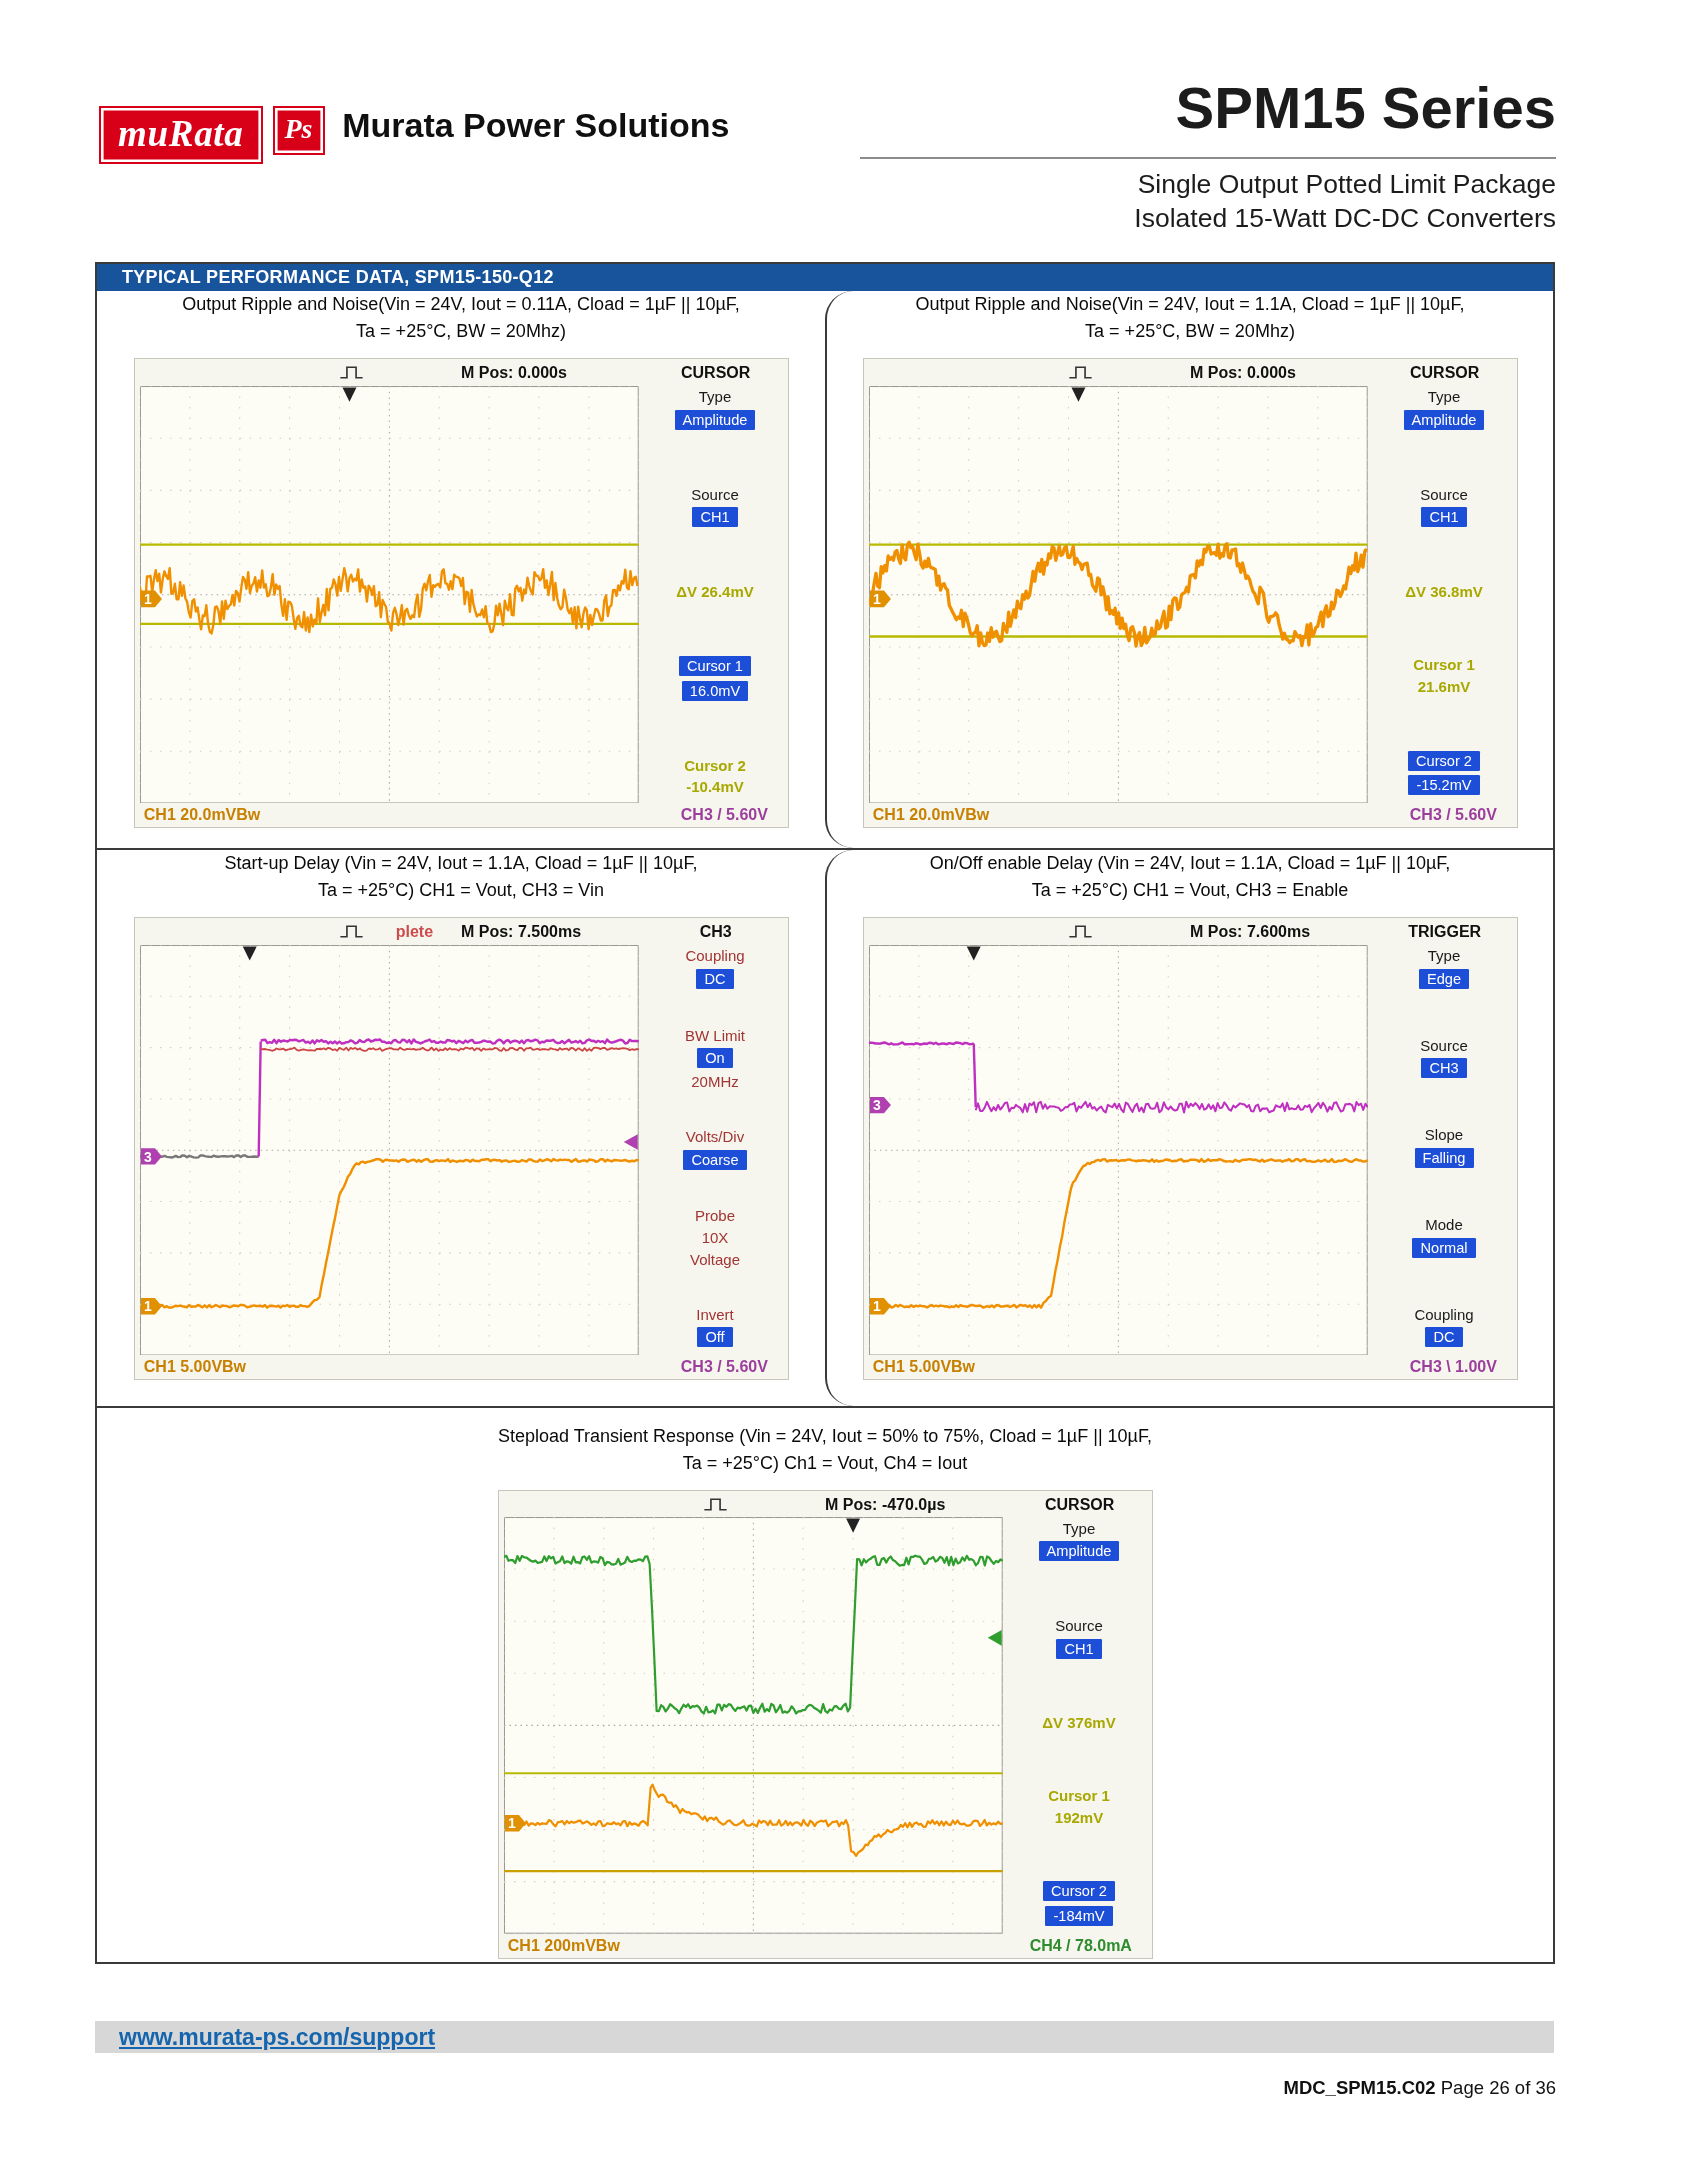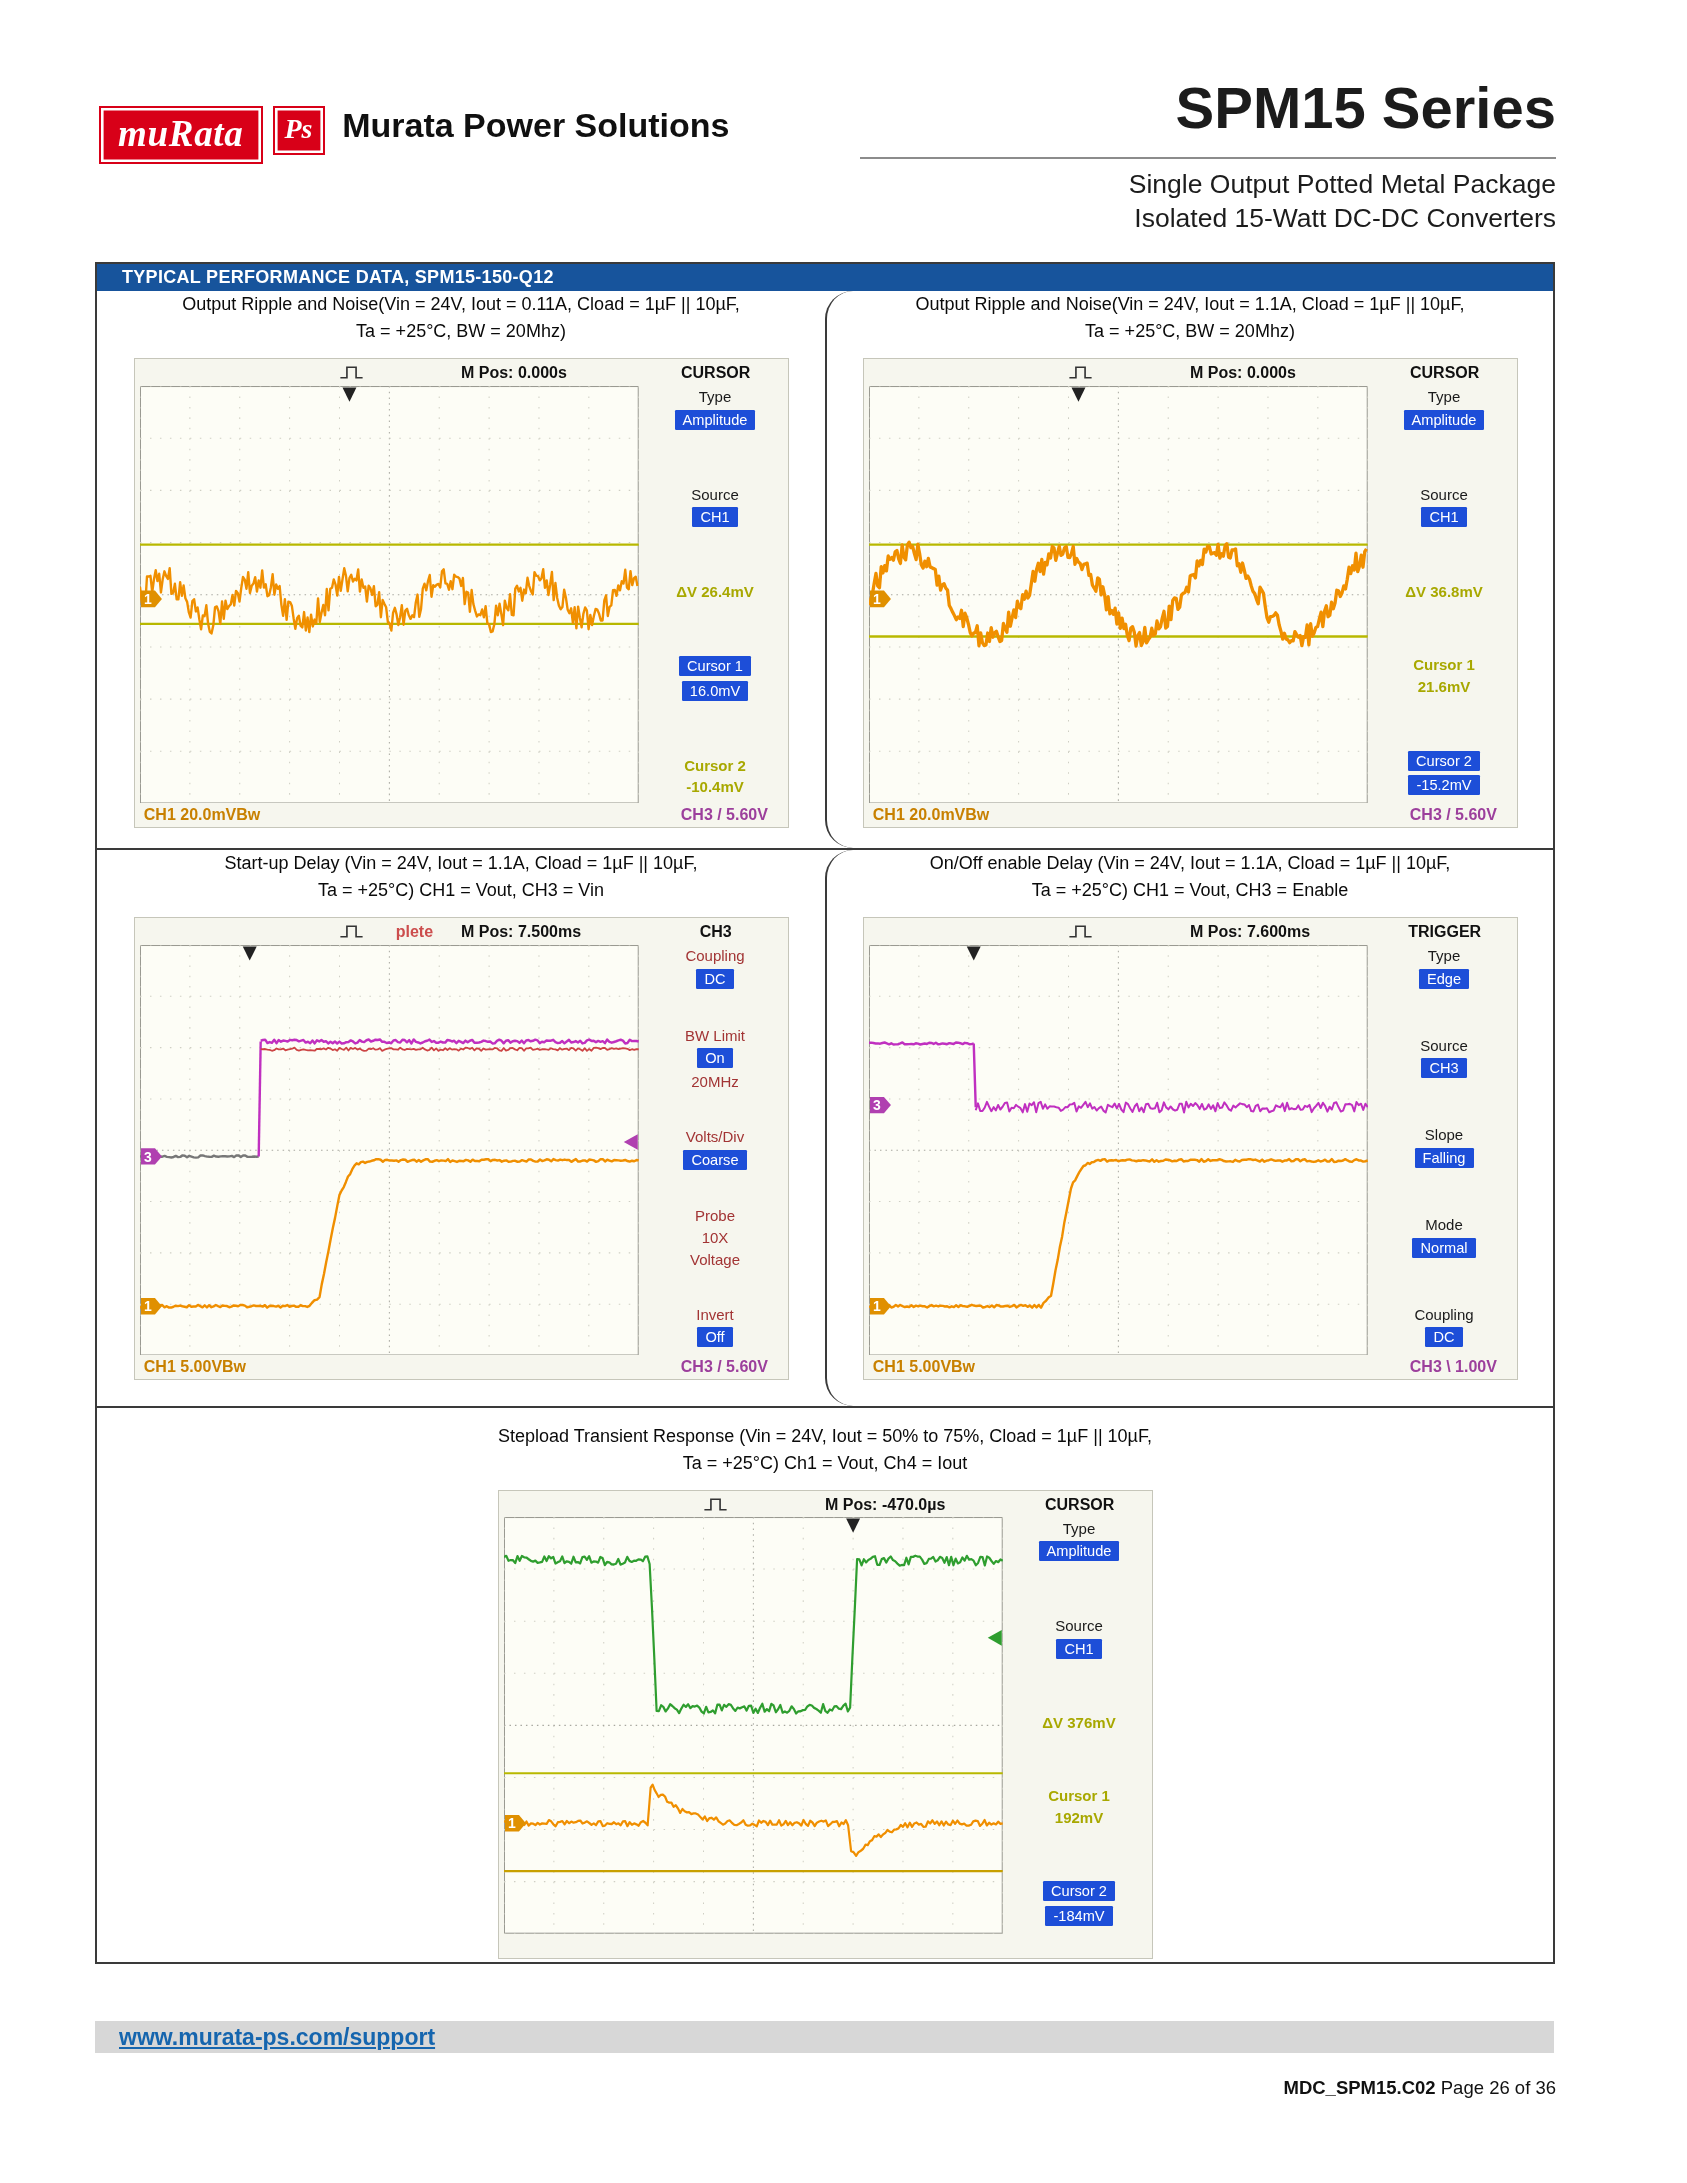--- a/index.html
+++ b/index.html
@@ -67,21 +67,21 @@
 <div id="page">
 
   <div class="logo-row">
     <div class="murata-box">muRata</div>
     <div class="ps-box">Ps</div>
     <div class="brand-name">Murata Power Solutions</div>
   </div>
   <div class="series-title">SPM15 Series</div>
   <div class="header-rule"></div>
   <div class="subtitle">
-    <div>Single Output Potted Metal Package</div>
+    <div>Single Output Potted Limit Package</div>
     <div>Isolated 15-Watt DC-DC Converters</div>
   </div>
 
   <div class="main-box">
     <div class="section-bar">
       <span>TYPICAL PERFORMANCE DATA, SPM15-150-Q12</span>
     </div>
 
     <div class="prow r1">
       <div class="pcell">
@@ -446,20 +446,24 @@
               <div class="mgroup">
                 <span class="mi-olv">Cursor 1</span>
                 <span class="mi-olv">192mV</span>
               </div>
               <div class="mgroup">
                 <span class="mi-box">Cursor 2</span>
                 <span class="mi-box">-184mV</span>
               </div>
             </div>
           </div>
+          <div class="scope-bottom">
+            <span class="sb-left">CH1 200mVBw</span>
+            <span class="sb-right" style="color: rgb(46, 139, 46);">CH4 / 78.0mA</span>
+          </div>
         </div>
     </div>
   </div>
 
   <div class="footer-bar">
     <a class="support-link">www.murata-ps.com/support</a>
   </div>
   <div class="doc-line">
     <span class="b">MDC_SPM15.C02</span>
     <span> </span>

